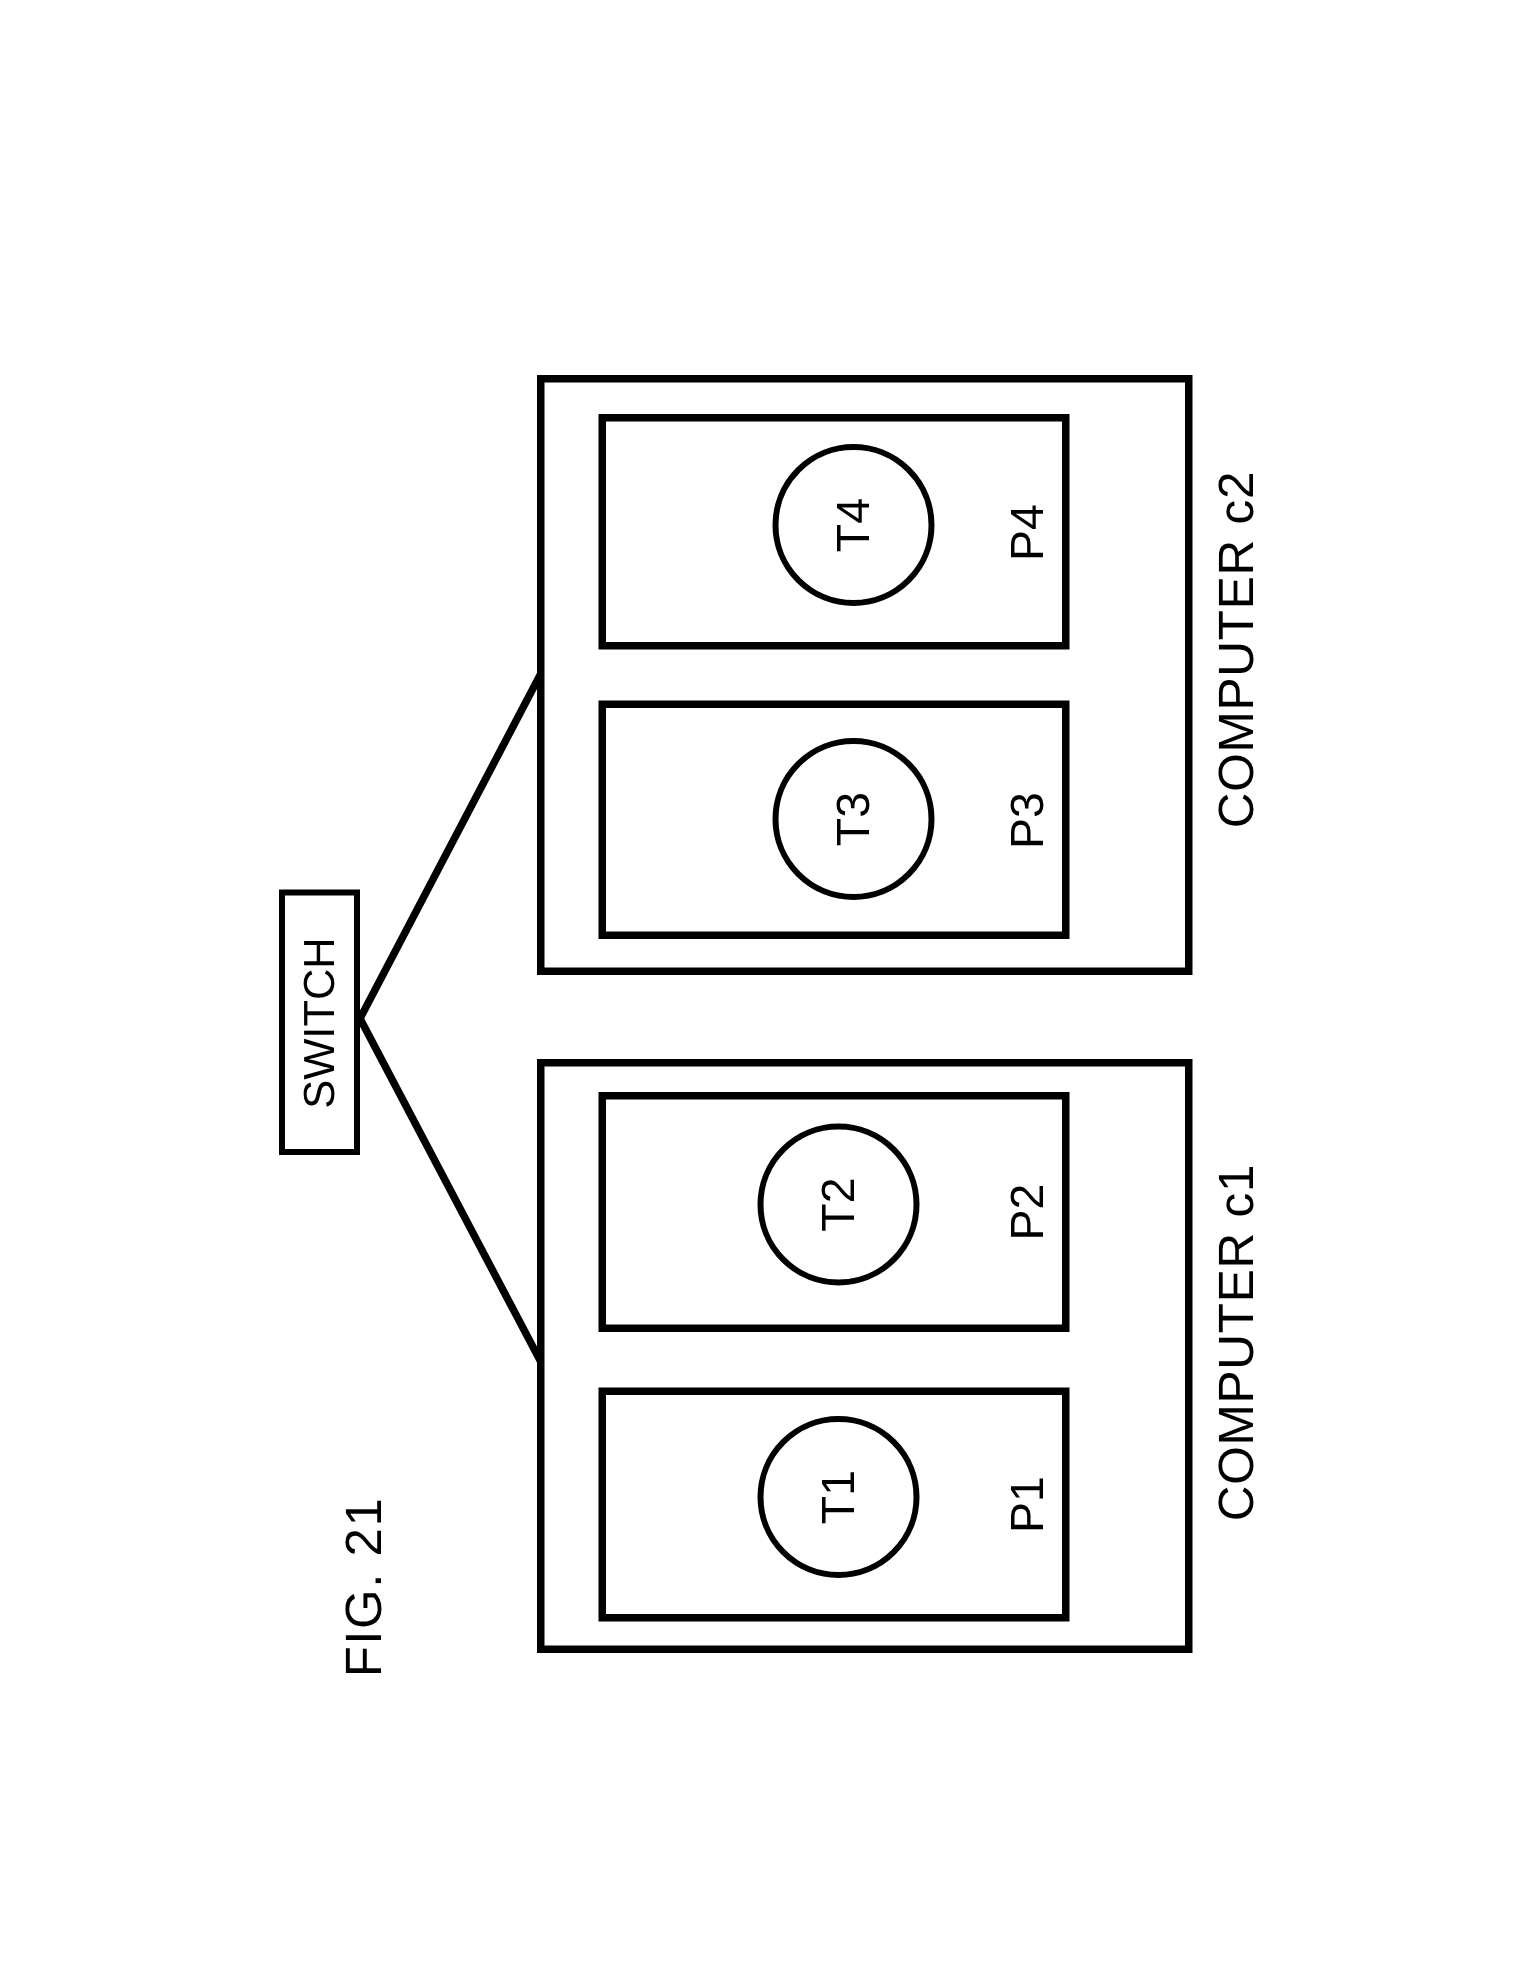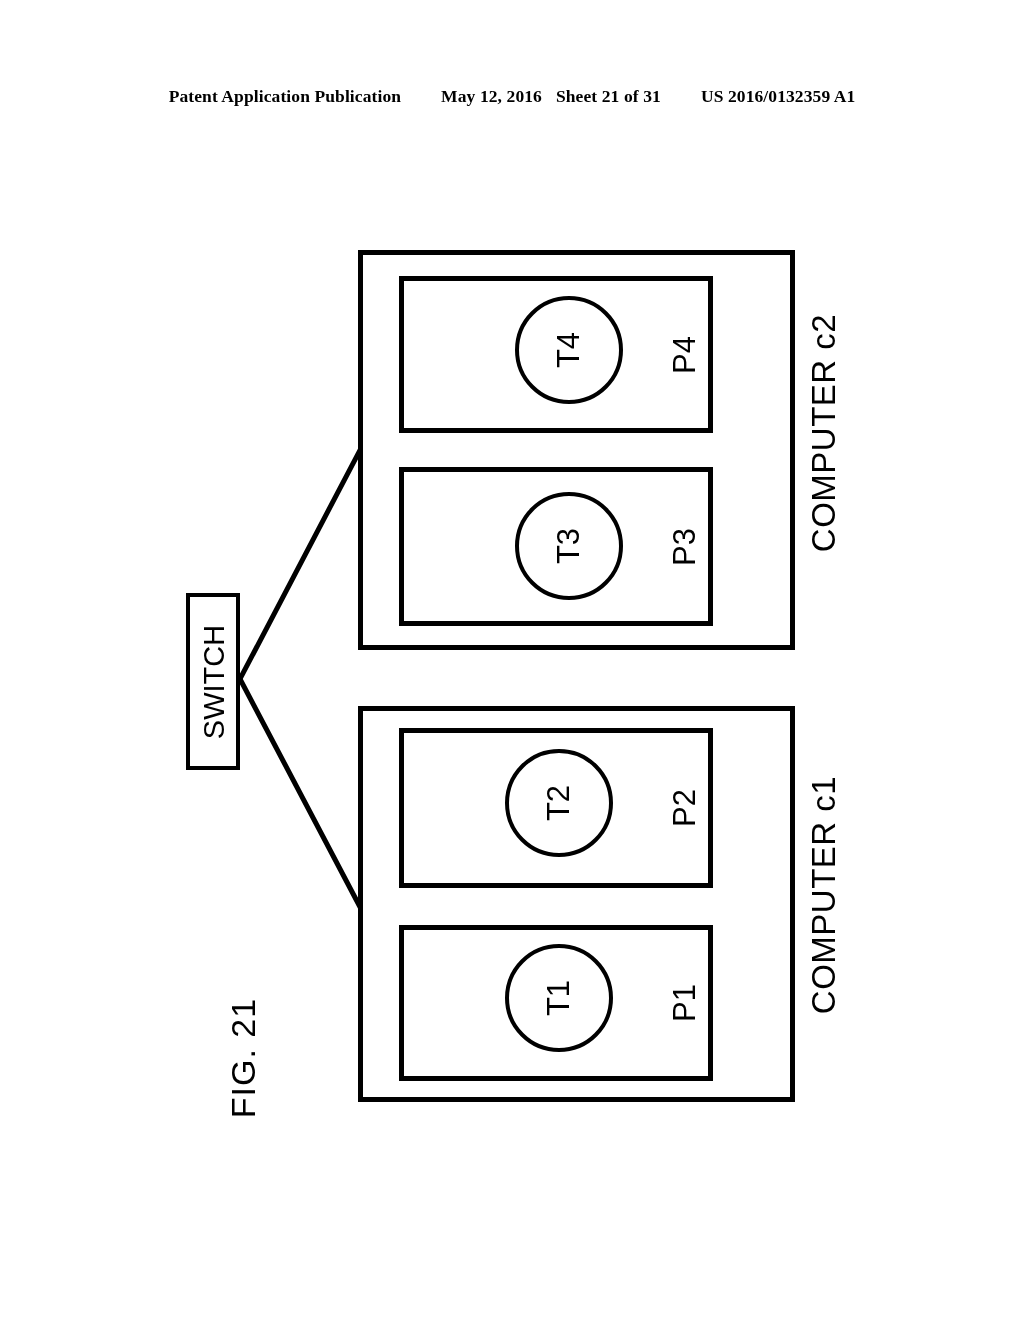--- a/index.html
+++ b/index.html
@@ -169,23 +169,20 @@
     width: 1024px;
     height: 1320px;
     pointer-events: none;
   }
 </style>
 </head>
 <body>
 
 <div id="page">
 
-  <div id="pub-header">
-    <span class="seg">Patent Application Publication</span><span class="gap-a"></span><span class="seg">May 12, 2016</span><span class="gap-b"></span><span class="seg">Sheet 21 of 31</span><span class="gap-c"></span><span class="seg">US 2016/0132359 A1</span>
-  </div>
 
   <svg id="connector-svg" viewBox="0 0 1024 1320">
     <line x1="240" y1="679" x2="359" y2="452" stroke="#000000" stroke-width="5" stroke-linecap="square"></line>
     <line x1="240" y1="679" x2="359" y2="905" stroke="#000000" stroke-width="5" stroke-linecap="square"></line>
   </svg>
 
   <div id="fig-label">FIG. 21</div>
 
   <div id="switch-box">
     <div id="switch-label">SWITCH</div>

